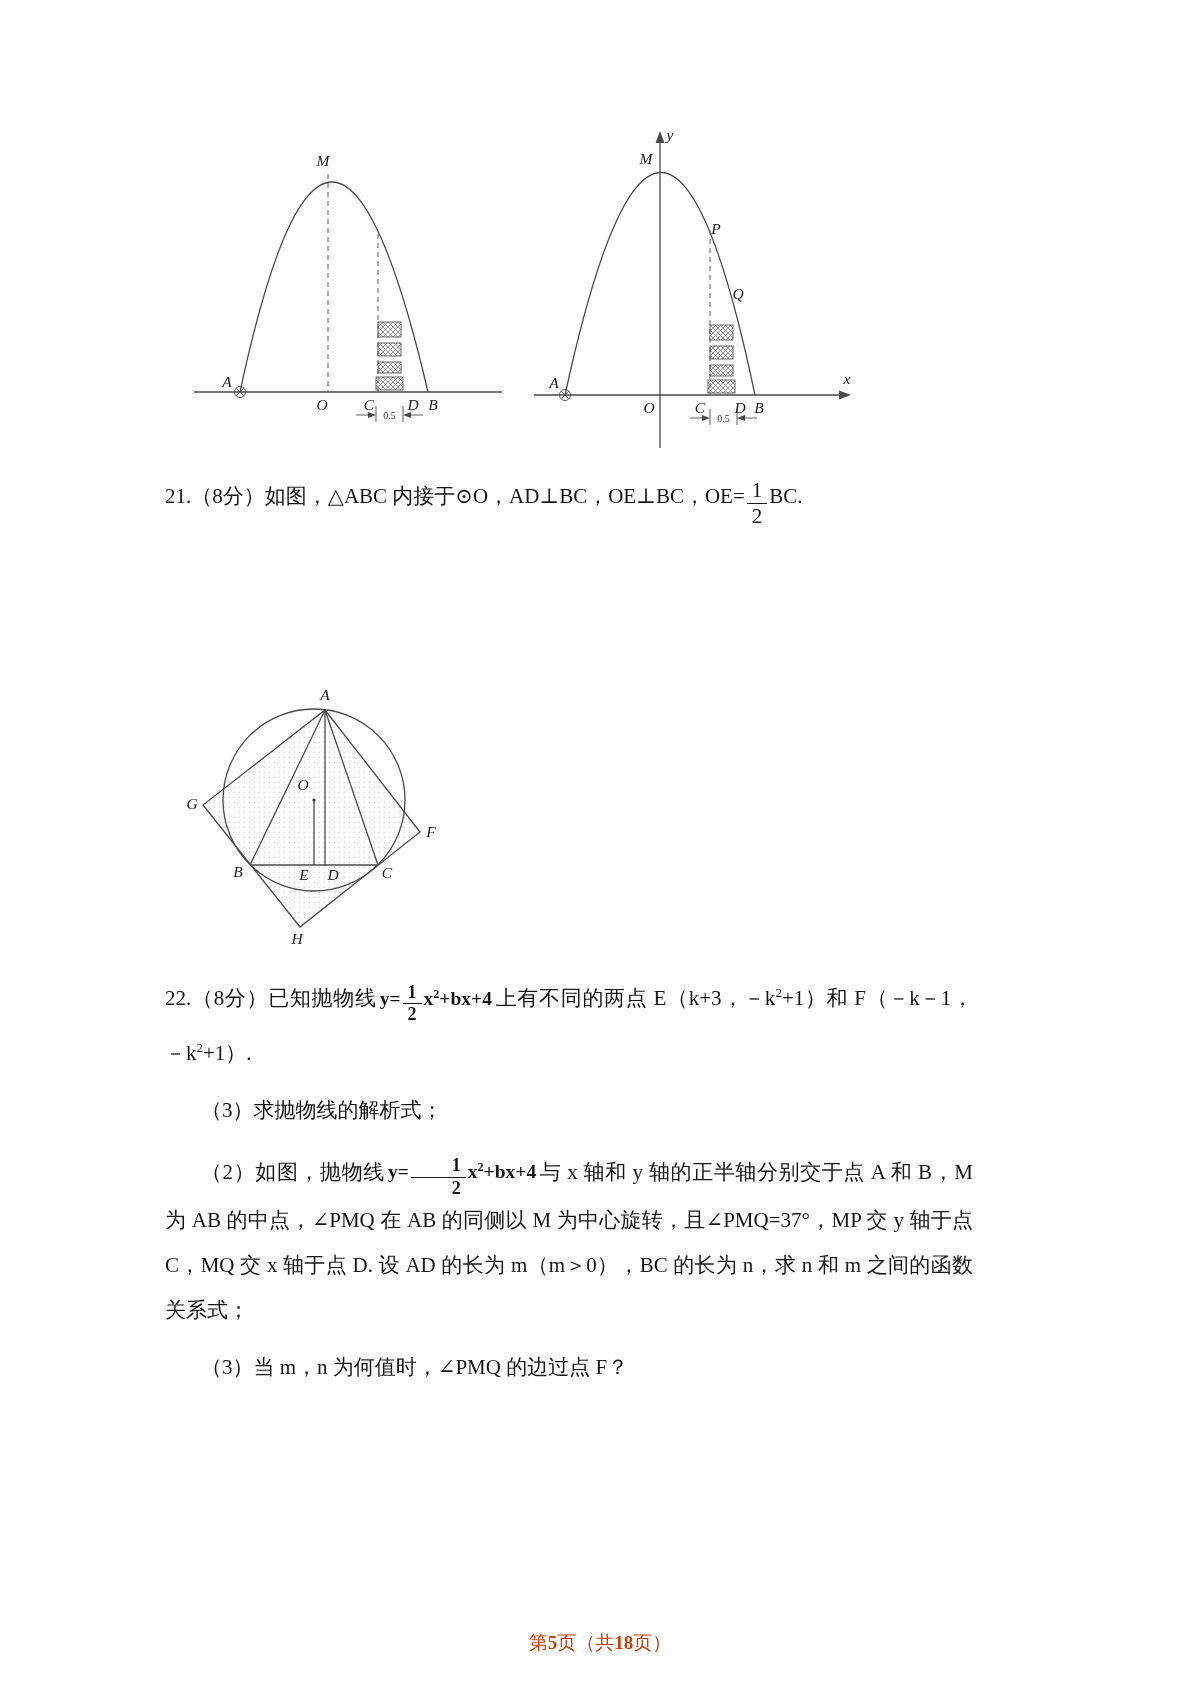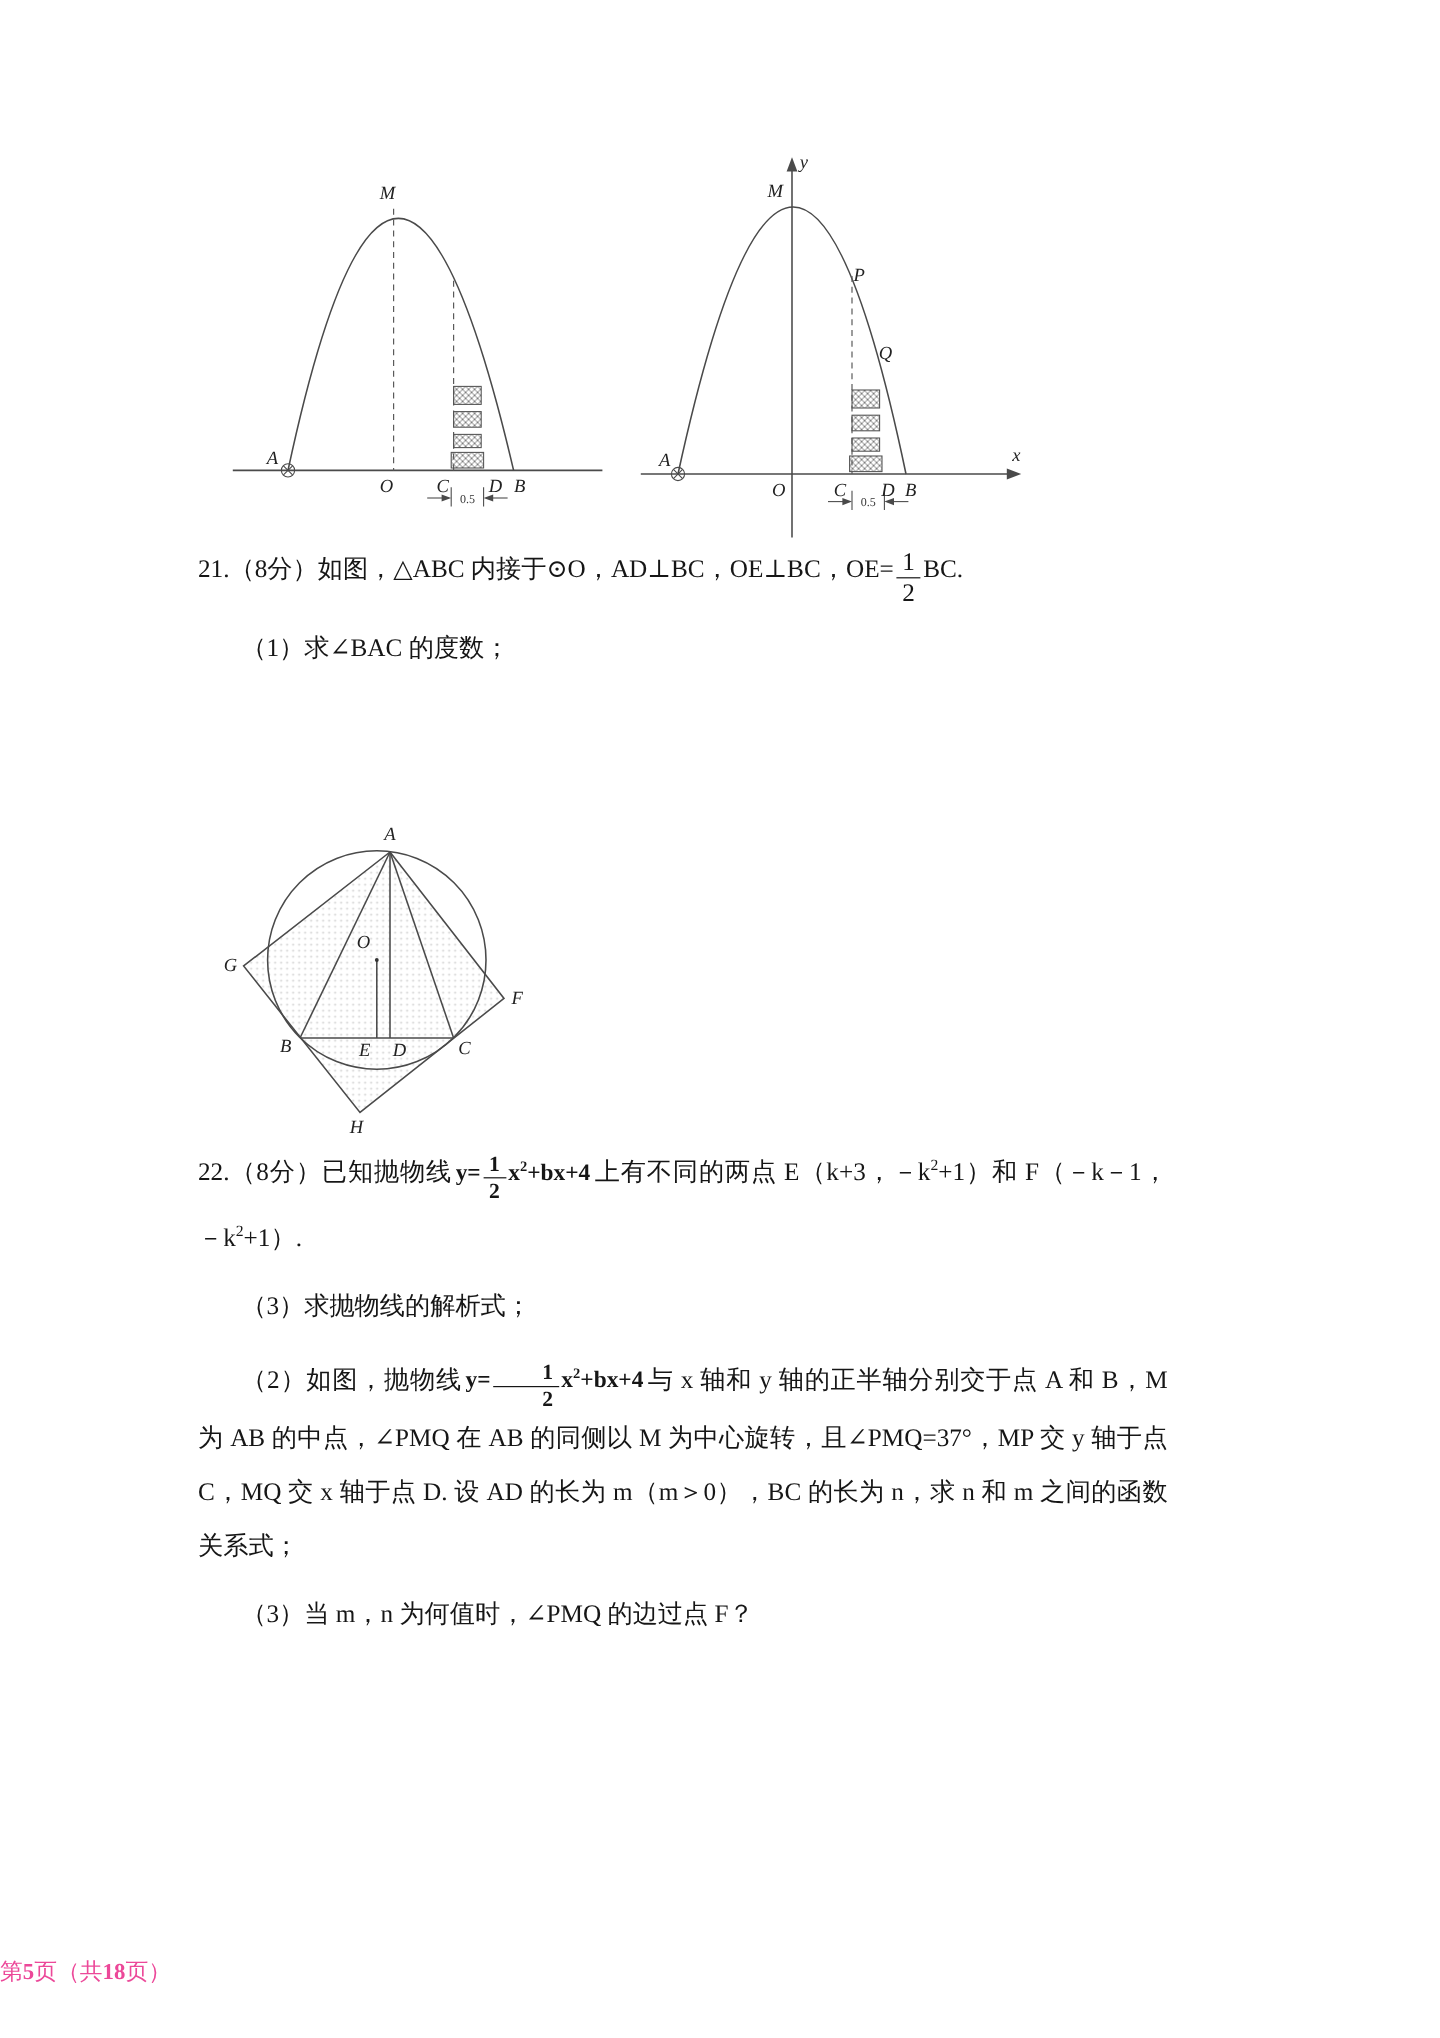--- a/index.html
+++ b/index.html
@@ -1,21 +1,21 @@
 <!DOCTYPE html>
 <html><head>
 <meta charset="utf-8">
 <style>
   * { box-sizing: border-box; }
   html,body { margin:0; padding:0; }
   body {
     width:1200px; height:1698px; background:#ffffff; position:relative;
     font-family:"Liberation Serif","DejaVu Serif",serif; color:#161616;
   }
-  .text-col { position:absolute; left:165px; width:808px; }
+  .text-col { position:absolute; left:165px; width:808px;margin-top:22px; }
   .text-col p { margin:0 0 12px 0; font-size:21px; line-height:45px; text-align:justify; }
   .indent { text-indent:36px; }
 
   .frac { display:inline-block; text-align:center; vertical-align:-0.95em; line-height:1.08; padding:0 2px; }
   .frac .fn { display:block; border-bottom:1.6px solid #161616; padding:0 5px 1px 5px; }
   .frac .fd { display:block; padding-top:1px; }
   .ivar { }
 
   .formula { font-weight:bold; font-size:19.5px; white-space:nowrap; padding:0 3px; }
   .formula .frac { vertical-align:-0.85em; font-size:18px; }
@@ -28,21 +28,21 @@
   #p21-block { top:452px; }
   #p22-block { top:948px; }
 
   svg { overflow:visible; display:block; }
   .lbl { font-family:"Liberation Serif","DejaVu Serif",serif; font-style:italic; font-size:15.5px; fill:#222; }
   .mlbl { font-family:"Liberation Serif","DejaVu Serif",serif; font-size:10px; fill:#333; }
   .stroke { stroke:#4a4a4a; stroke-width:1.3; fill:none; }
   .thin { stroke:#4a4a4a; stroke-width:0.9; fill:none; }
   .dash { stroke:#5a5a5a; stroke-width:1; fill:none; stroke-dasharray:5 4; }
 
-  .footer { position:absolute; top:1630px; left:0; width:100%; text-align:left; font-size:19px; color:#ec4899; }
+  .footer { position:absolute; top:1630px; left:0; width:100%; text-align:center; font-size:19px; color:#c2410c; }
 </style>
 </head>
 <body>
 
 <div class="fig" id="fig-left">
   <svg width="320" height="320" viewBox="0 0 320 320">
     <defs>
       <pattern id="hatchL" width="5" height="5" patternUnits="userSpaceOnUse">
         <path d="M0 0L5 5 M5 0L0 5" stroke="#666" stroke-width="0.7"></path>
       </pattern>
@@ -123,21 +123,20 @@
     <text class="lbl" x="26" y="270" text-anchor="middle">A</text>
     <text class="lbl" x="121" y="295" text-anchor="middle">O</text>
     <text class="lbl" x="172" y="295" text-anchor="middle">C</text>
     <text class="lbl" x="212" y="295" text-anchor="middle">D</text>
     <text class="lbl" x="231" y="295" text-anchor="middle">B</text>
   </svg>
 </div>
 
 <div class="text-col" id="p21-block">
   <p><span>21.（8分）如图，△ABC 内接于⊙O，AD⊥BC，OE⊥BC，OE=</span><span class="frac"><span class="fn">1</span><span class="fd">2</span></span><span class="ivar">BC.</span></p>
-  <p class="indent">（1）求∠BAC 的度数；</p>
 </div>
 
 <div class="fig" id="fig-circle">
   <svg width="275" height="268" viewBox="0 0 275 268">
     <defs>
       <pattern id="dotsC" width="5" height="5" patternUnits="userSpaceOnUse">
         <circle cx="1.3" cy="1.3" r="0.8" fill="#a8a8a8"></circle>
       </pattern>
     </defs>
     <polygon points="142,24 237,146 117,241 20,119" fill="url(#dotsC)" opacity="0.55"></polygon>

